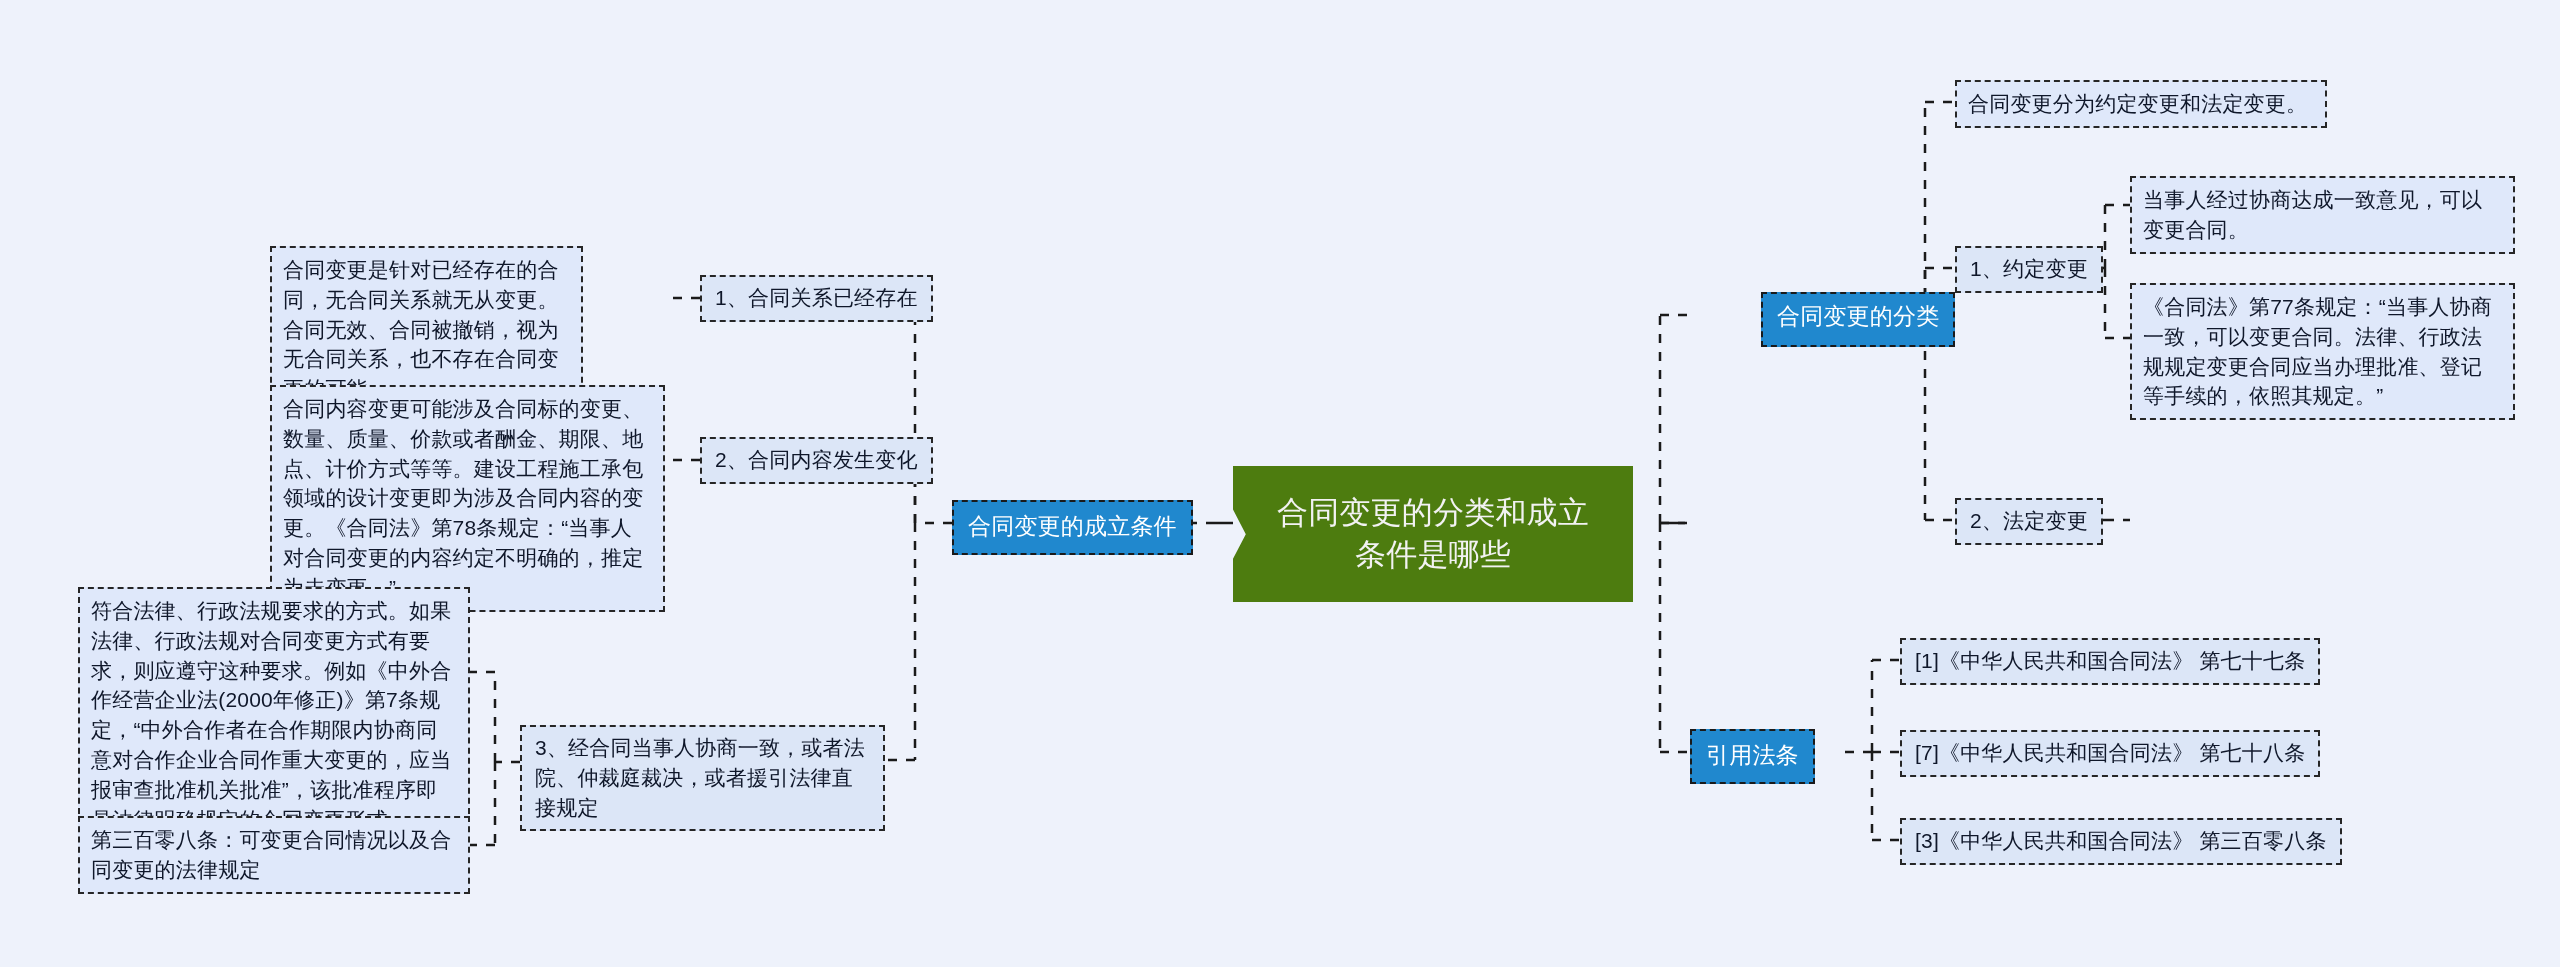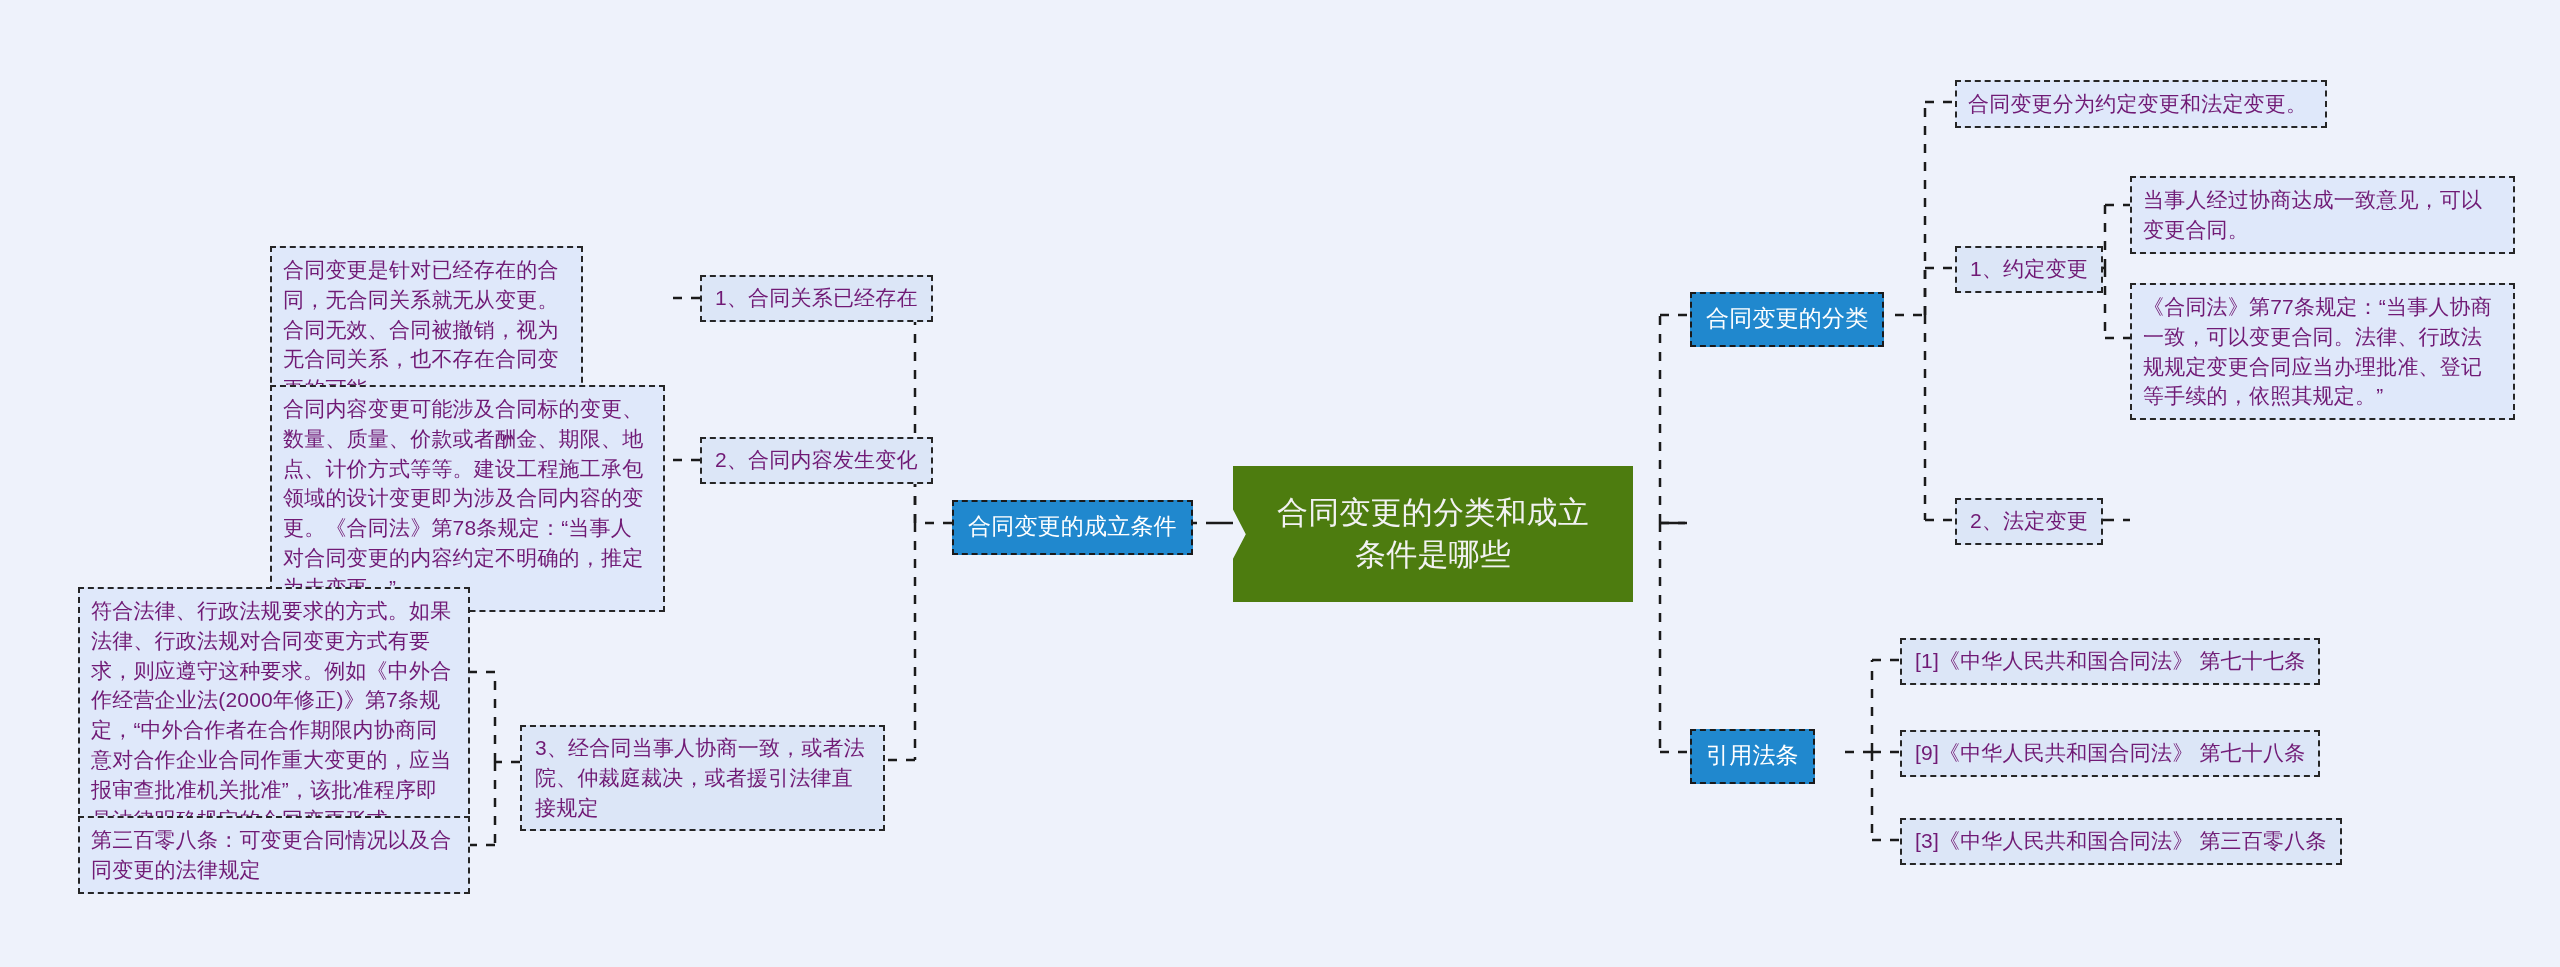--- a/index.html
+++ b/index.html
@@ -19,21 +19,21 @@
   svg#links {
     position: absolute;
     left: 0; top: 0;
     width: 2560px; height: 967px;
     pointer-events: none;
   }
   .node {
     position: absolute;
     border: 2px dashed #262626;
     background: #dfe8fa;
-    color: #701a75;
+    color: #0f172a;
     font-size: 21px;
     line-height: 1.42;
     padding: 7px 11px;
     text-align: left;
     letter-spacing: 0.2px;
     z-index: 3;
   }
   .node.plain {
     background: #dfe8fa;
   }
@@ -151,21 +151,21 @@
   <div class="node label" style="left:520px; top:725px; width:365px; white-space:normal;">
     <span>3、经合同当事人协商一致，或者法院、仲裁庭裁决，或者援引法律直接规定</span>
   </div>
   <div class="node plain" style="left:78px; top:587px; width:392px;">
     <span>符合法律、行政法规要求的方式。如果法律、行政法规对合同变更方式有要求，则应遵守这种要求。例如《中外合作经营企业法(2000年修正)》第7条规定，“中外合作者在合作期限内协商同意对合作企业合同作重大变更的，应当报审查批准机关批准”，该批准程序即是法律明确规定的合同变更形式。</span>
   </div>
   <div class="node plain" style="left:78px; top:816px; width:392px;">
     <span>第三百零八条：可变更合同情况以及合同变更的法律规定</span>
   </div>
 
-  <div class="node tag" style="left:1690px; top:292px;">
+  <div class="node tag" style="left:1761px; top:292px;font-family:Liberation Mono, monospace;">
     <span>合同变更的分类</span>
   </div>
 
   <div class="node plain" style="left:1955px; top:80px; width:372px;">
     <span>合同变更分为约定变更和法定变更。</span>
   </div>
 
   <div class="node label" style="left:1955px; top:246px;">
     <span>1、约定变更</span>
   </div>
@@ -181,19 +181,19 @@
   </div>
 
   <div class="node tag" style="left:1690px; top:729px;">
     <span>引用法条</span>
   </div>
 
   <div class="node label" style="left:1900px; top:638px;">
     <span>[1]《中华人民共和国合同法》 第七十七条</span>
   </div>
   <div class="node label" style="left:1900px; top:730px;">
-    <span>[9]《中华人民共和国合同法》 第七十八条</span>
+    <span>[7]《中华人民共和国合同法》 第七十八条</span>
   </div>
   <div class="node label" style="left:1900px; top:818px;">
     <span>[3]《中华人民共和国合同法》 第三百零八条</span>
   </div>
 
 </div>
 
 </body></html>

